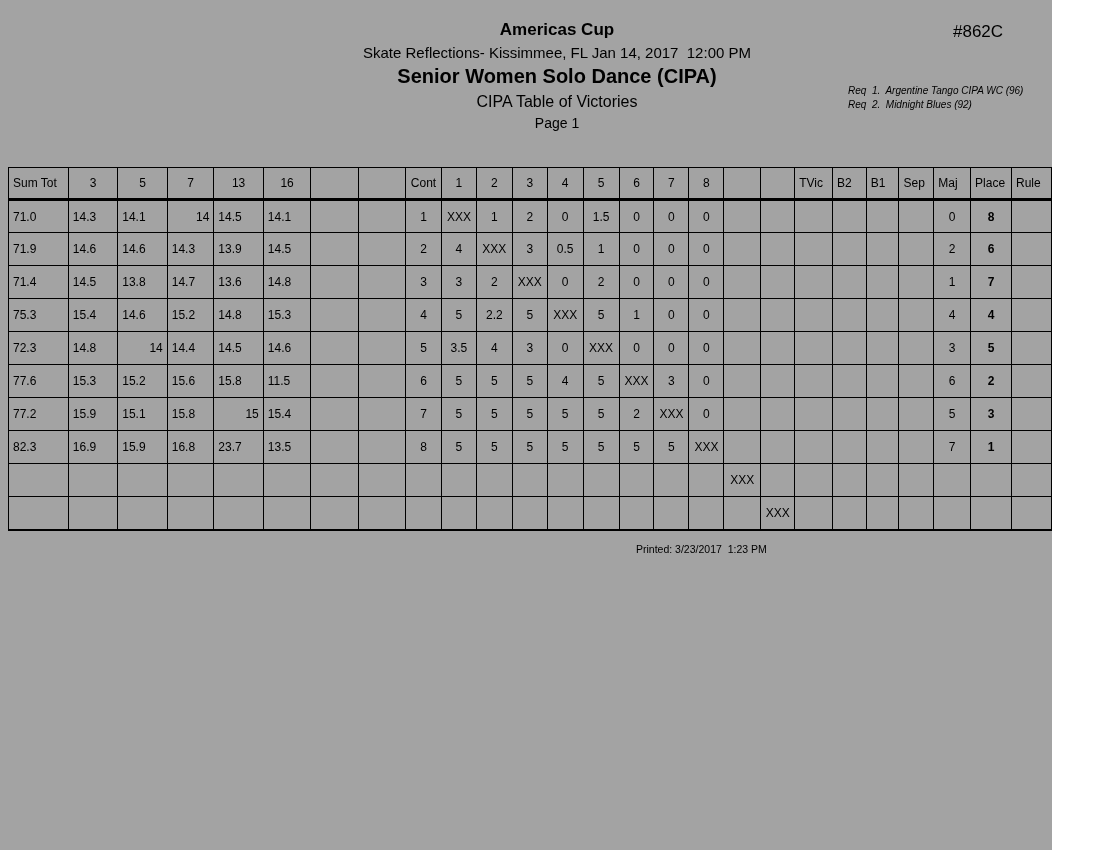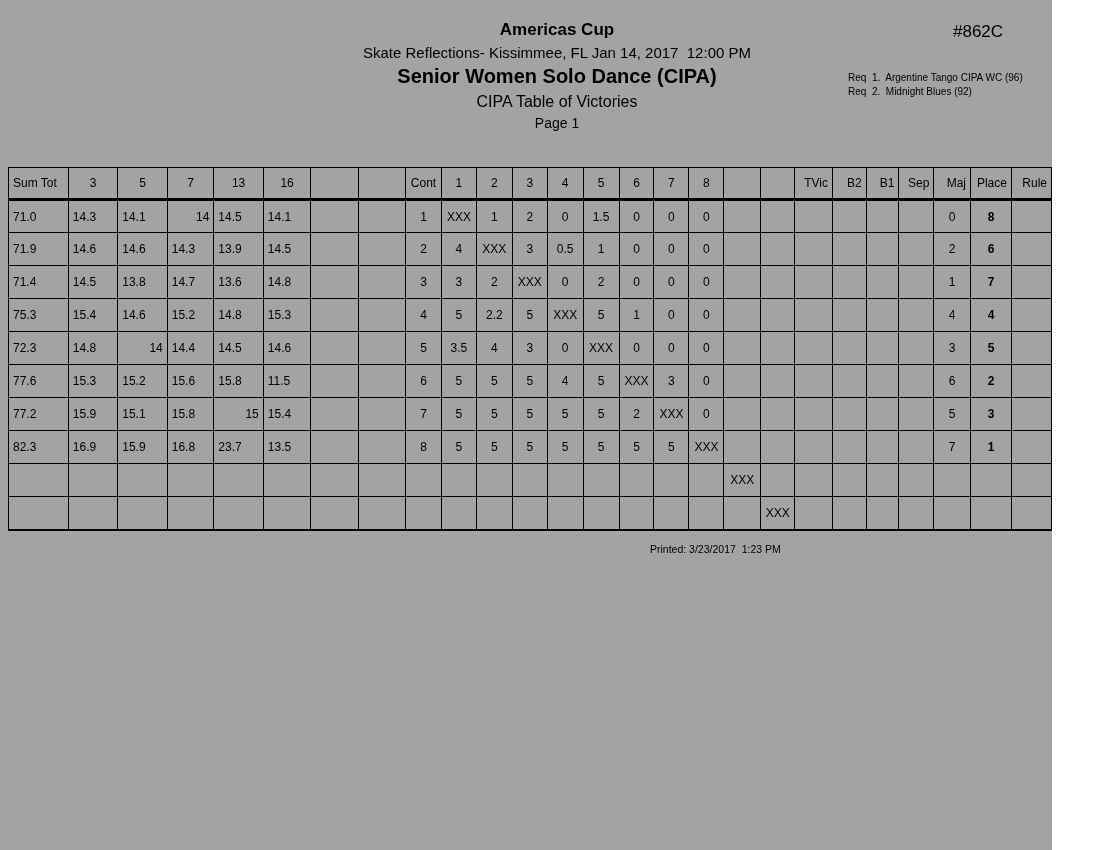--- a/index.html
+++ b/index.html
@@ -14,43 +14,43 @@
   .pre { white-space: pre; }
 
   .title-block { position: absolute; left: 7px; top: 18px; width: 1100px; text-align: center; }
   .t-event    { font-size: 17px; font-weight: bold; line-height: 24px; }
   .t-venue    { font-size: 15px; font-weight: normal; line-height: 21px; }
   .t-division { font-size: 20px; font-weight: bold; line-height: 27px; }
   .t-report   { font-size: 16px; font-weight: normal; line-height: 23px; }
   .t-page     { font-size: 14px; font-weight: normal; line-height: 20px; }
 
   .event-no { position: absolute; left: 953px; top: 22px; font-size: 17px; font-weight: normal; }
-  .reqs { position: absolute; left: 848px; top: 71px; font-size: 10px; line-height: 14px; }
+  .reqs { position: absolute; left: 848px; top: 84px; font-size: 10px; line-height: 14px; font-style: italic; }
 
   table.tov {
     position: absolute; left: 8px; top: 167px;
     border-collapse: collapse; table-layout: fixed;
     border: 1px solid #000; border-bottom: 2px solid #000; padding-left: 21px;
   }
   .tov th, .tov td {
     border: 1px solid #000;
     font-size: 12px; font-weight: normal;
     padding: 0 4px; height: 33px;
     box-sizing: border-box; overflow: hidden;
     white-space: pre;
   }
   .tov th { text-align: center; border-bottom: 3px solid #000; height: 32px; }
   .tov th:first-child { text-align: left; }
-  .tov th:nth-child(n+20) { text-align: right; }
+  .tov th:nth-child(n+20) { text-align: left; }
   .tov td { text-align: center; }
   .tov td:nth-child(-n+8) { text-align: left; }
   .tov td.ctr { text-align: right; }
   .tov td:nth-child(25) { font-weight: bold; }
 
-  .printed { position: absolute; left: 650px; top: 543px; font-size: 10.5px; }
+  .printed { position: absolute; left: 636px; top: 543px; font-size: 10.5px; }
 </style>
 </head>
 <body>
 
 <div class="page">
 
   <div class="title-block">
     <div class="t-event">Americas Cup</div>
     <div class="t-venue pre">Skate Reflections- Kissimmee, FL Jan 14, 2017  12:00 PM</div>
     <div class="t-division">Senior Women Solo Dance (CIPA)</div>

